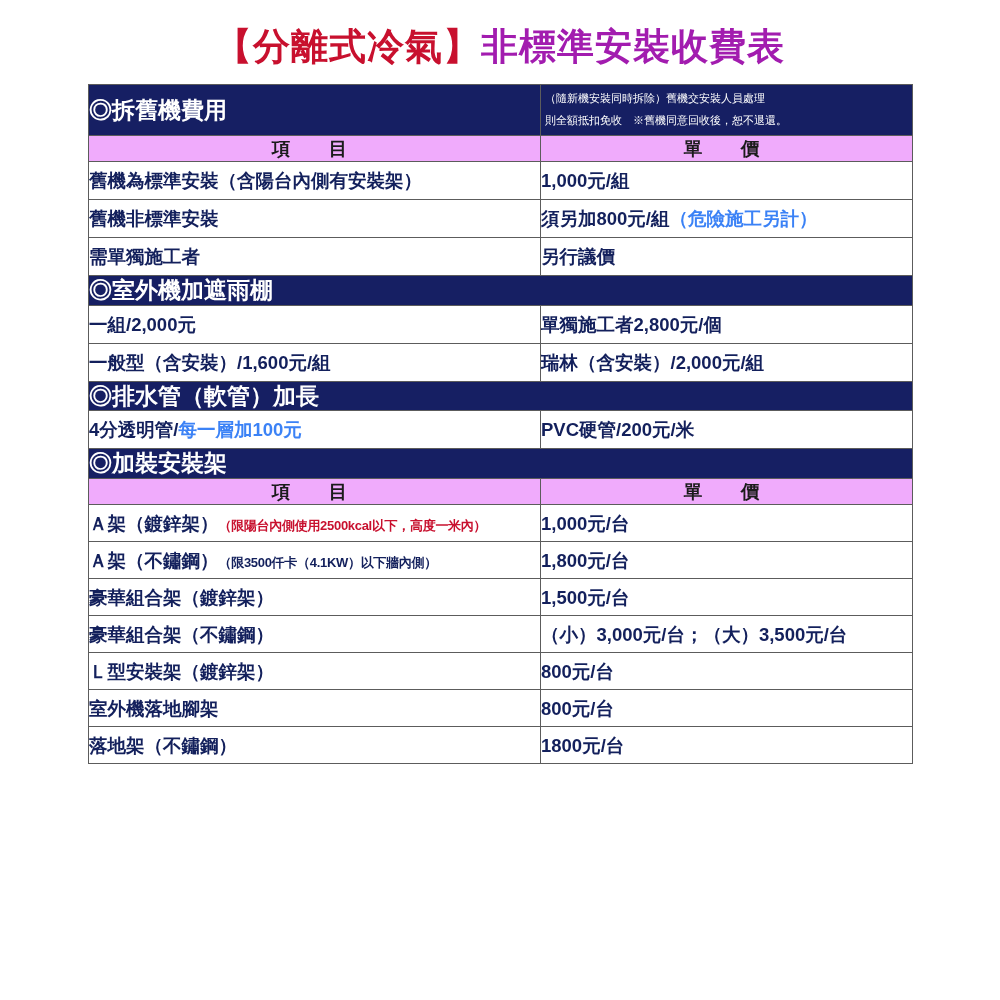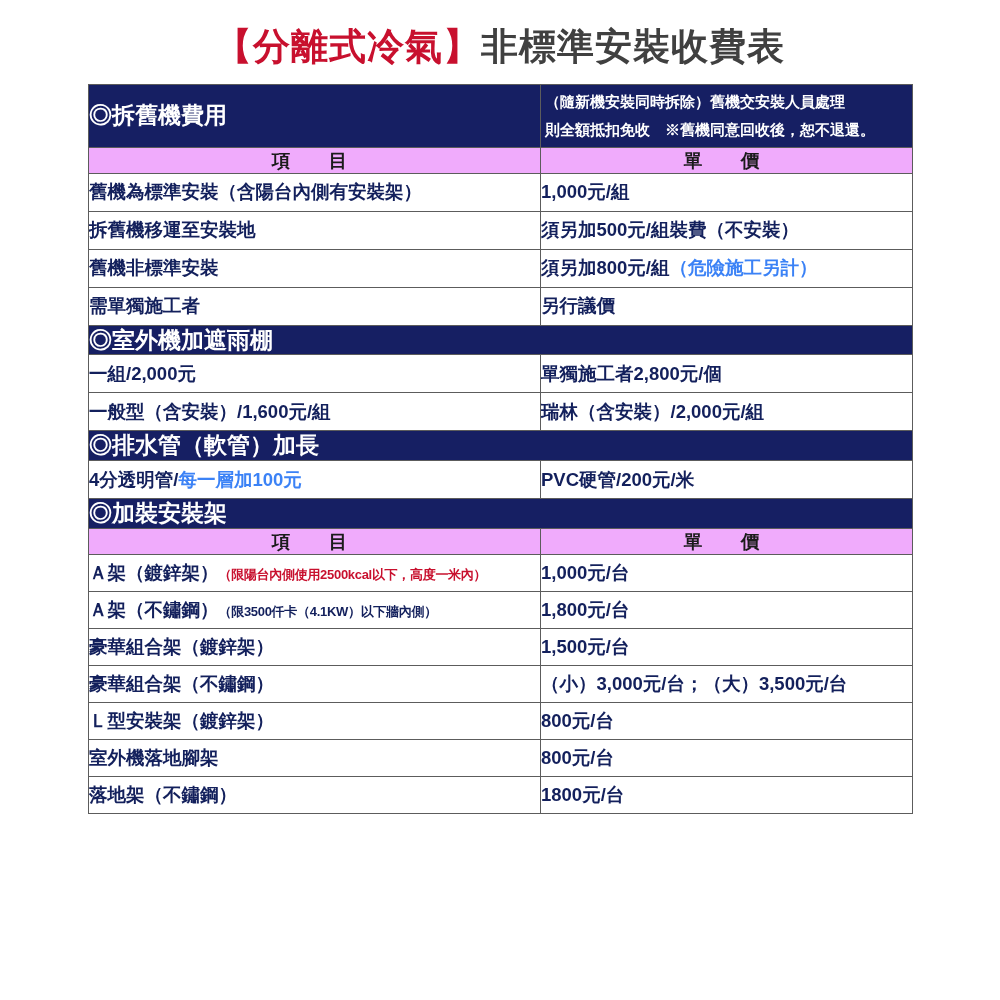--- a/index.html
+++ b/index.html
@@ -24,21 +24,21 @@
   .main-title {
     text-align: center;
     font-size: 37px;
     font-weight: bold;
     letter-spacing: 1px;
     color: #c8102e;
     margin: 4px 0 12px 0;
     white-space: nowrap;
   }
   .main-title .black {
-    color: #404040;
+    color: #a21caf;
   }
   table.sheet {
     border-collapse: collapse;
     width: 824px;
     table-layout: fixed;
   }
   table.sheet td {
     border: 1px solid #5c5c5c;
     padding: 0;
     vertical-align: middle;
@@ -51,22 +51,22 @@
     background: #f0abfc;
     color: #1b1b1b;
   }
   .sec-title {
     font-size: 23px;
     font-weight: bold;
     padding: 7px 10px 7px 22px;
     line-height: 1.25;
   }
   .sec-note {
-    font-size: 15px;
-    font-weight: bold;
+    font-size: 11px;
+    font-weight: normal;
     line-height: 1.45;
     padding: 6px 8px 6px 4px;
     color: #ffffff;
   }
   .col-head {
     text-align: center;
     font-size: 18.5px;
     font-weight: bold;
     letter-spacing: 10px;
     padding: 4px 0 4px 10px;
@@ -117,24 +117,20 @@
           <div class="sec-note" style="padding-top:0">則全額抵扣免收　※舊機同意回收後，恕不退還。</div>
         </td>
       </tr>
       <tr>
         <td class="grey col-head">項　目</td>
         <td class="grey col-head">單　價</td>
       </tr>
       <tr class="row-h">
         <td class="cell left">舊機為標準安裝（含陽台內側有安裝架）</td>
         <td class="cell left">1,000元/組</td>
-      </tr>
-      <tr class="row-h">
-        <td class="cell left">拆舊機移運至安裝地</td>
-        <td class="cell left">須另加500元/組裝費（不安裝）</td>
       </tr>
       <tr class="row-h">
         <td class="cell left">舊機非標準安裝</td>
         <td class="cell left"><span>須另加800元/組</span><span class="inline-red">（危險施工另計）</span></td>
       </tr>
       <tr class="row-h">
         <td class="cell left">需單獨施工者</td>
         <td class="cell left">另行議價</td>
       </tr>
 

